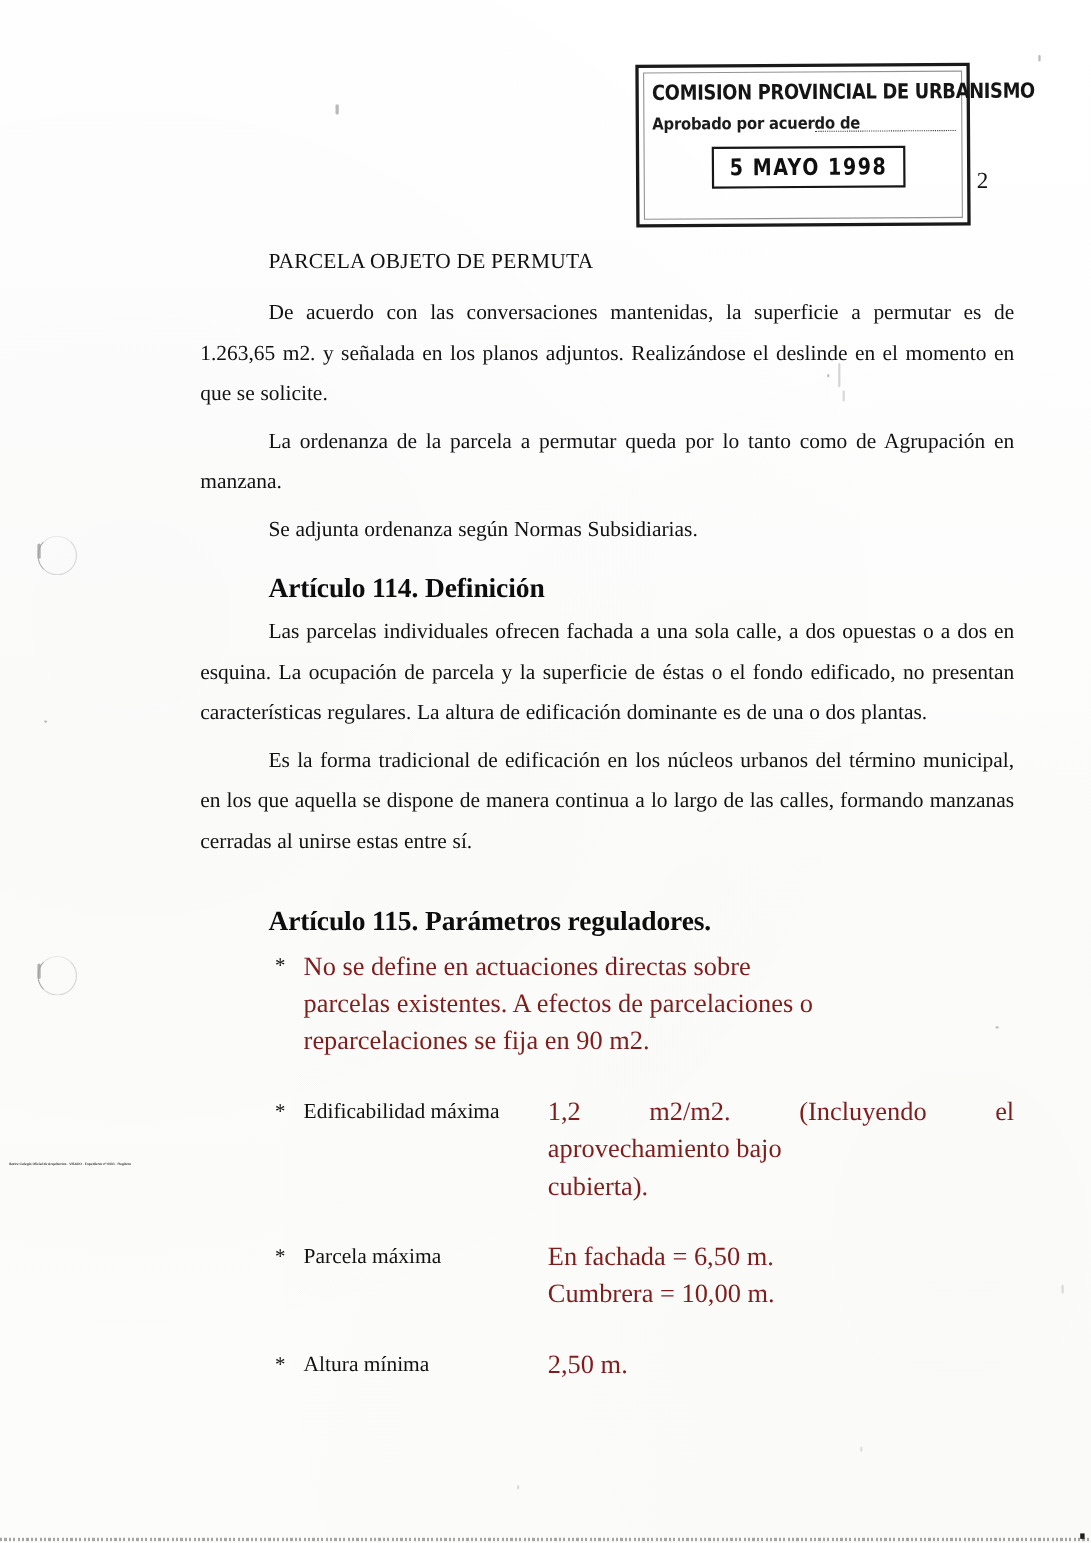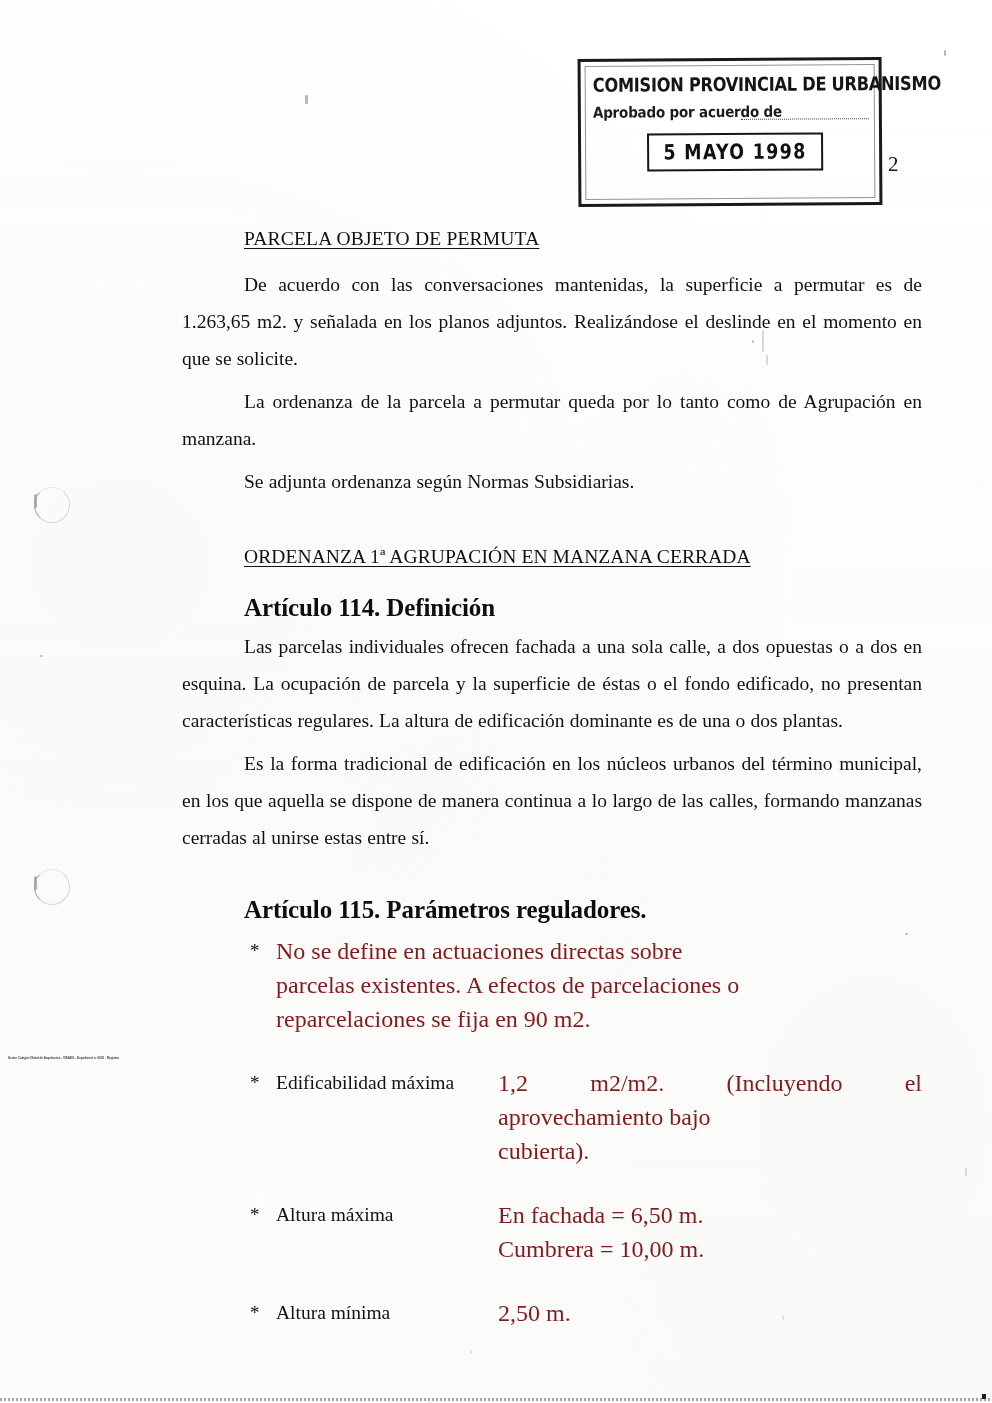--- a/index.html
+++ b/index.html
@@ -146,21 +146,20 @@
   
   .doc-body {
     position: absolute;
     left: 182px;
     top: 228px;
     width: 740px;
   }
   .heading-underline {
     font-size: 19.5px;
     letter-spacing: 0.2px;
-    text-decoration: underline;
     text-underline-offset: 3px;
     margin: 0 0 16px 62px;
     font-weight: 400;
     color: #111;
     white-space: nowrap;
   }
   .heading-ordenanza {
     font-size: 19.5px;
     letter-spacing: 0.1px;
     text-decoration: underline;
@@ -307,21 +306,20 @@
   <div class="page-number">2</div>
 
   <div class="doc-body">
 
     <div class="heading-underline">PARCELA OBJETO DE PERMUTA</div>
 
     <p class="para">De acuerdo con las conversaciones mantenidas, la superficie a permutar es de 1.263,65 m2. y señalada en los planos adjuntos. Realizándose el deslinde en el momento en que se solicite.</p>
     <p class="para">La ordenanza de la parcela a permutar queda por lo tanto como de Agrupación en manzana.</p>
     <p class="para last-of-block">Se adjunta ordenanza según Normas Subsidiarias.</p>
 
-    <div class="heading-ordenanza">ORDENANZA 1ª AGRUPACIÓN EN MANZANA CERRADA</div>
 
     <h3 class="article">Artículo 114. Definición</h3>
     <p class="para">Las parcelas individuales ofrecen fachada a una sola calle, a dos opuestas o a dos en esquina. La ocupación de parcela y la superficie de éstas o el fondo edificado, no presentan características regulares. La altura de edificación dominante es de una o dos plantas.</p>
     <p class="para">Es la forma tradicional de edificación en los núcleos urbanos del término municipal, en los que aquella se dispone de manera continua a lo largo de las calles, formando manzanas cerradas al unirse estas entre sí.</p>
 
     <h3 class="article a115">Artículo 115. Parámetros reguladores.</h3>
 
     <ul class="params">
 
       <li class="param-row">
@@ -337,21 +335,21 @@
         <span class="param-star">*</span>
         <span class="param-label">Edificabilidad máxima</span>
         <span class="param-value">
           <span class="vline just">1,2 m2/m2. (Incluyendo el aprovechamiento bajo</span>
           <span class="vline">cubierta).</span>
         </span>
       </li>
 
       <li class="param-row" style="margin-top:22px;">
         <span class="param-star">*</span>
-        <span class="param-label">Altura máxima</span>
+        <span class="param-label">Parcela máxima</span>
         <span class="param-value">
           <span class="vline">En fachada = 6,50 m.</span>
           <span class="vline">Cumbrera = 10,00 m.</span>
         </span>
       </li>
 
       <li class="param-row" style="margin-top:28px;">
         <span class="param-star">*</span>
         <span class="param-label">Altura mínima</span>
         <span class="param-value">

